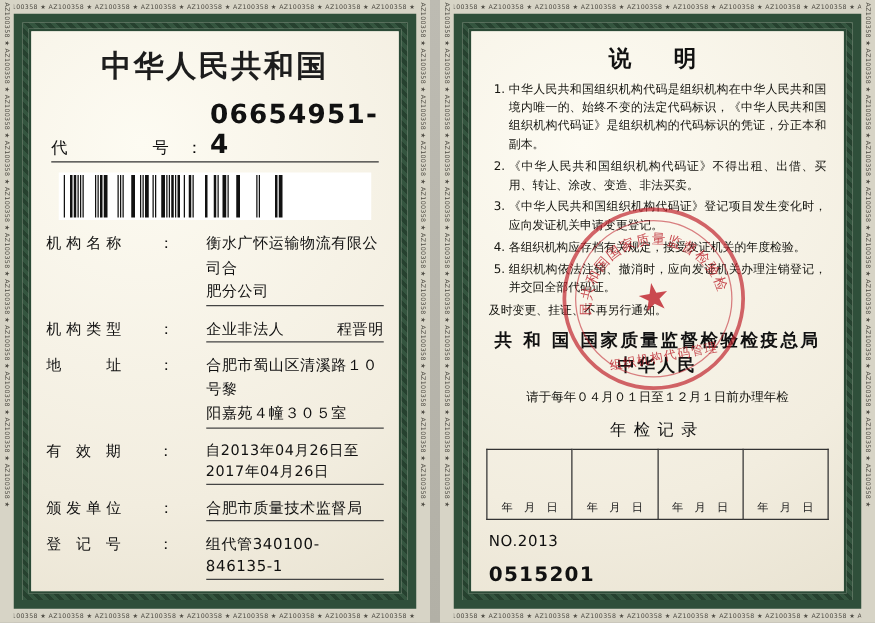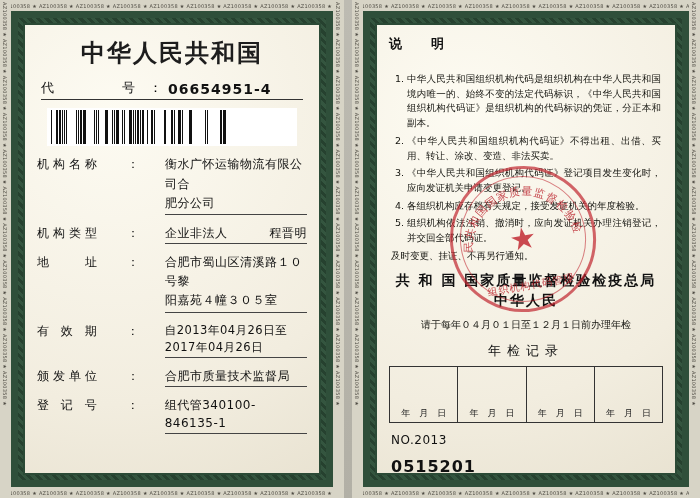--- a/index.html
+++ b/index.html
@@ -94,21 +94,21 @@
     letter-spacing:1px;
   }
   .code-row{
     display:flex;align-items:flex-end;margin-top:10px;padding:0 4px;
   }
   .code-label{
     font-size:13px;letter-spacing:14px;color:#111;white-space:nowrap;
   }
   .code-colon{font-size:13px;margin:0 4px 0 0;}
   .code-value{
-    font-size:14px;font-weight:bold;letter-spacing:1px;color:#111;
+    font-size:21px;font-weight:bold;letter-spacing:1px;color:#111;
     font-family:"DejaVu Sans","Liberation Sans",sans-serif;
     margin-left:2px;
   }
   .code-underline{
     border-bottom:1px solid #333;margin:2px 4px 0 4px;
   }
   
   .barcode{
     margin:8px 10px 2px 10px;height:38px;
     display:flex;align-items:stretch;gap:0;
@@ -130,22 +130,22 @@
     padding-bottom:1px;letter-spacing:.5px;
     min-height:16px;
   }
   .f-value.two{line-height:1.6}
   .f-value .second{display:block}
   .f-value.split{display:flex;justify-content:space-between;gap:6px}
   .small{font-size:11.5px}
 
   
   .note-title{
-    text-align:left;font-size:13px;letter-spacing:8px;
-    color:#111;margin:2px 0 19px 0;font-weight:bold;
+    text-align:center;font-size:18px;letter-spacing:8px;
+    color:#111;margin:2px 0 6px 0;font-weight:bold;
   }
   .note-list{margin:0;padding:0 2px 0 18px;}
   .note-list li{
     font-size:9.5px;line-height:1.55;color:#14140f;margin-bottom:3px;
     text-align:justify;
   }
   .note-tail{
     font-size:9.5px;line-height:1.55;color:#14140f;margin:2px 2px 0 2px;
   }
   .issuer{

